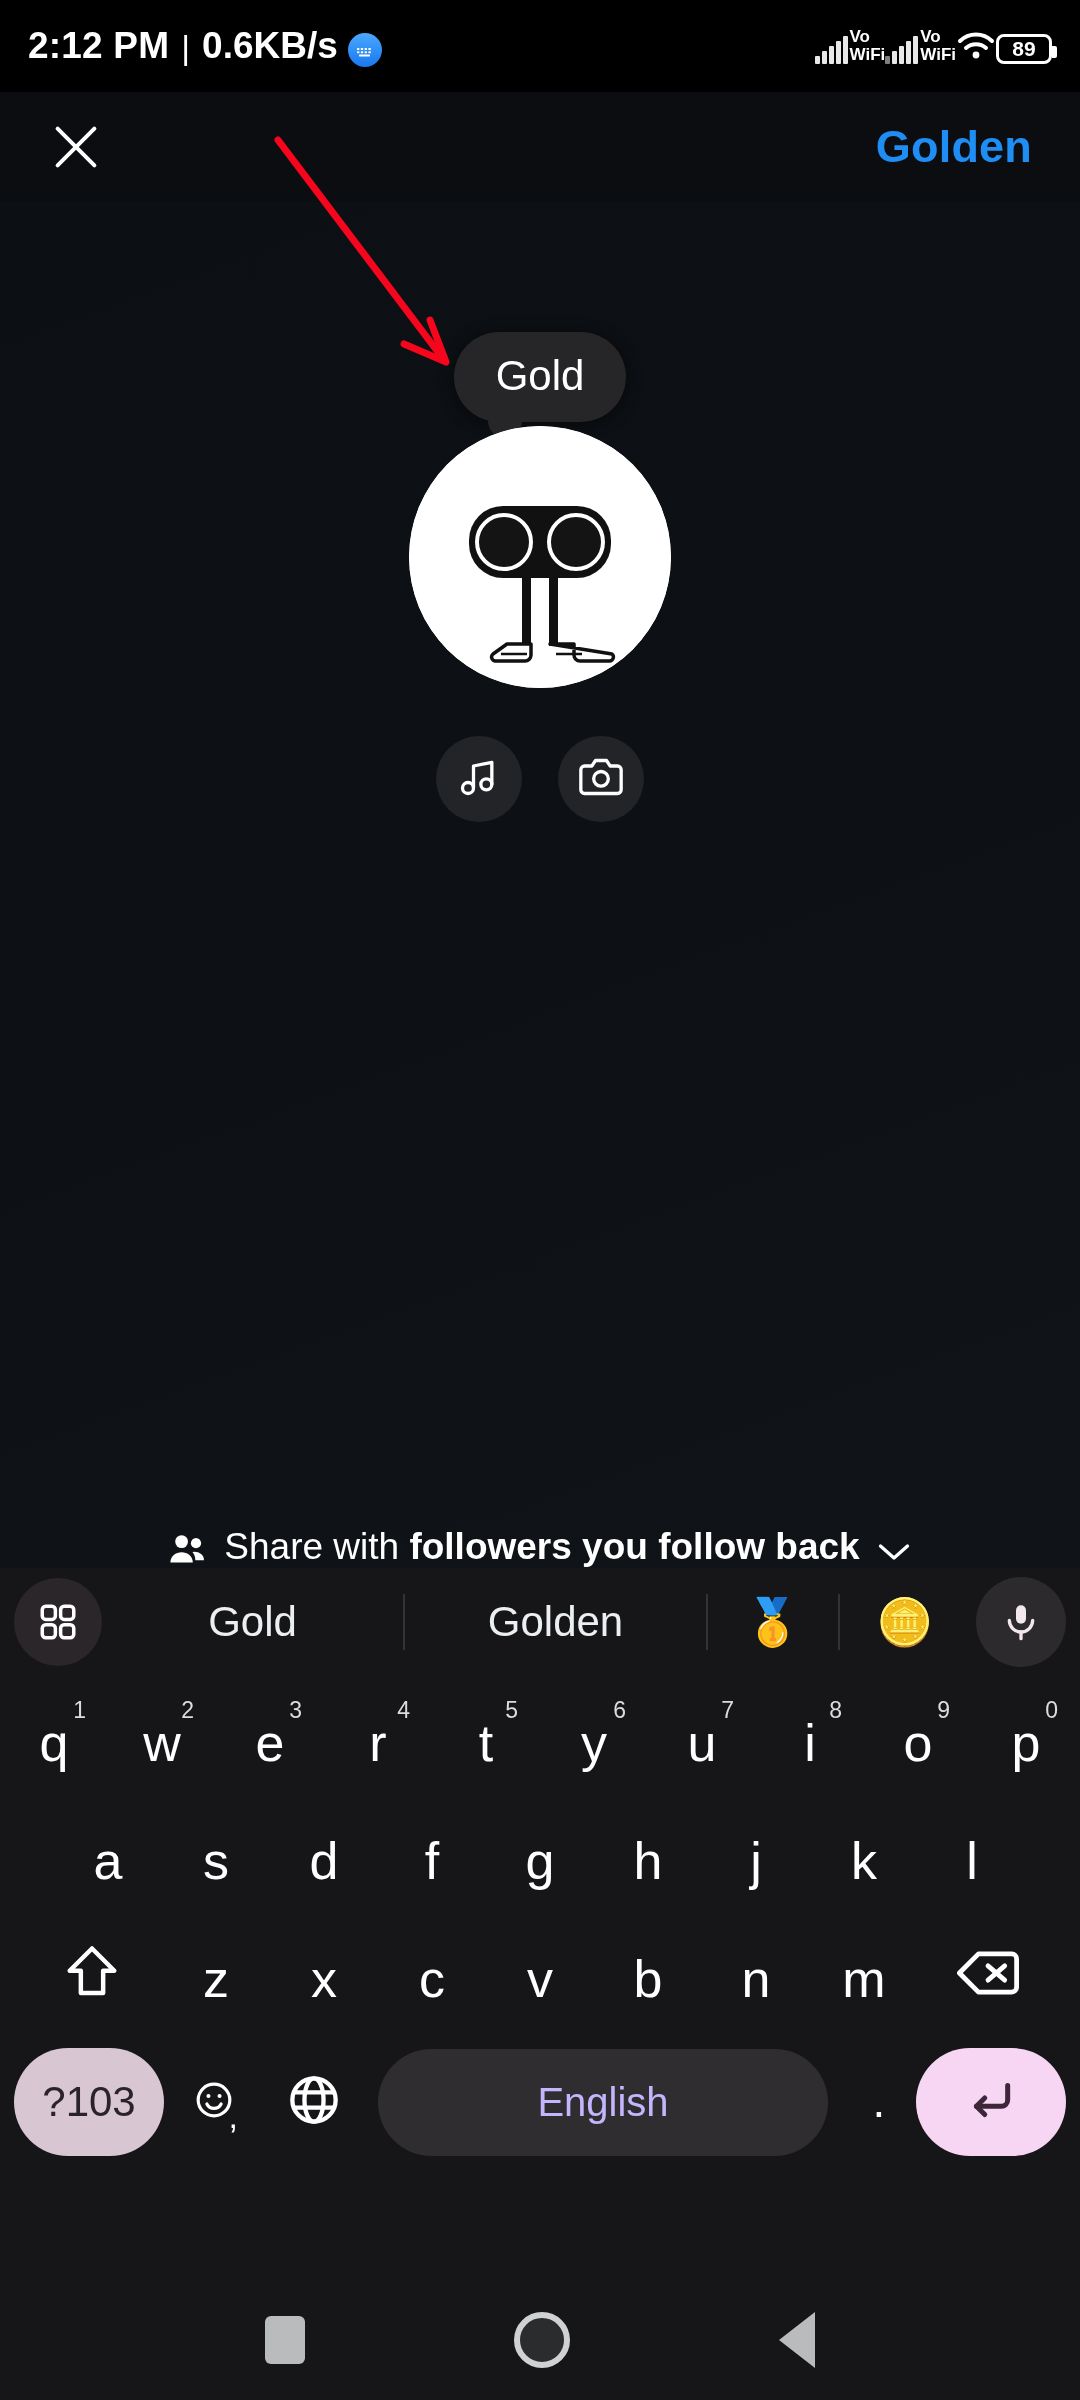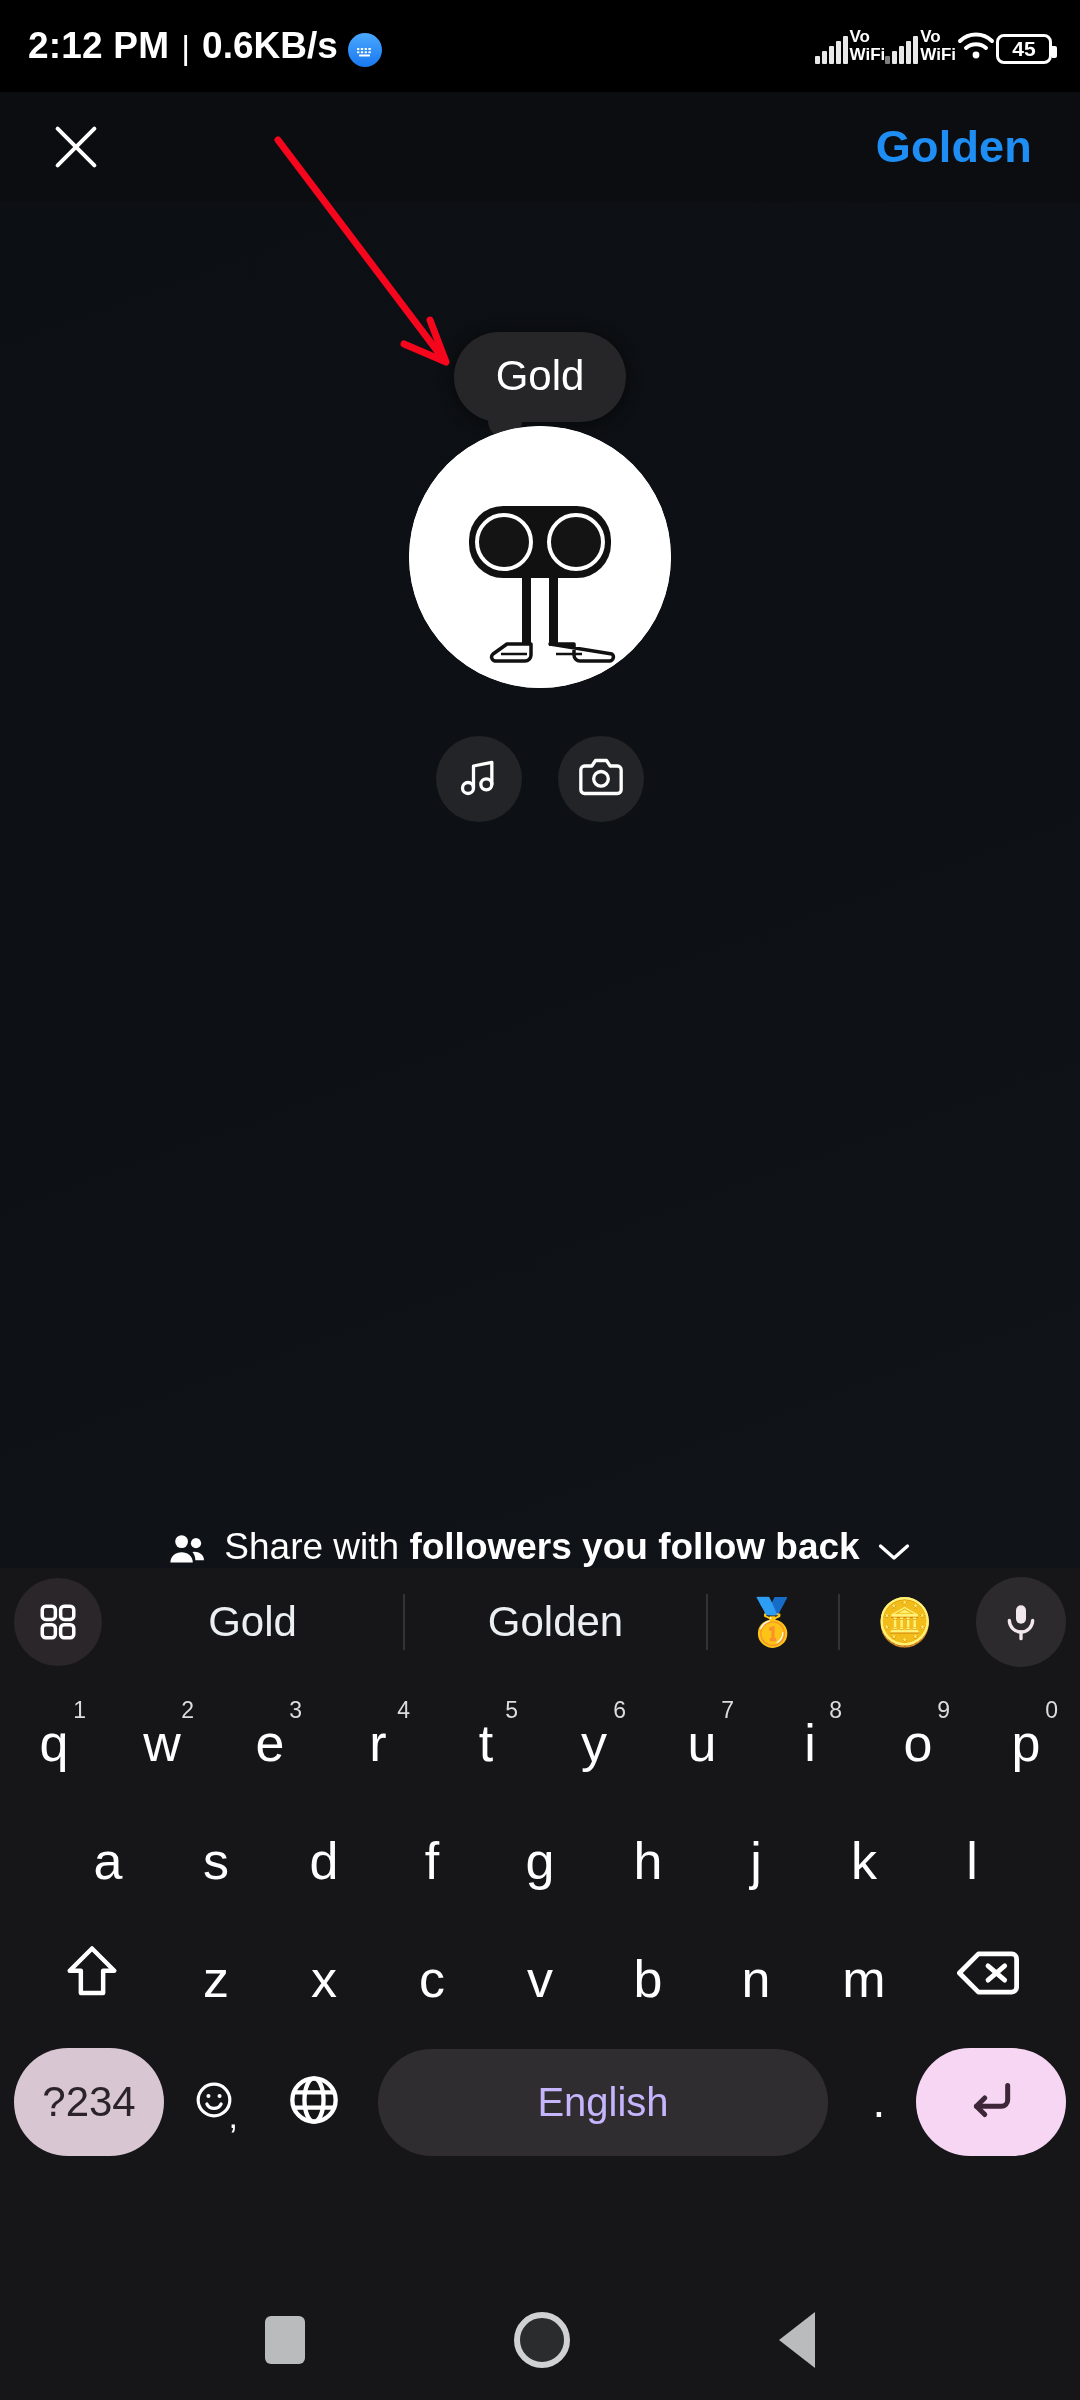--- a/index.html
+++ b/index.html
@@ -234,21 +234,21 @@
       <span>
         <svg width="40" height="30" viewBox="0 0 40 30">
             <g fill="none" stroke="#fff" stroke-width="4" stroke-linecap="round">
           <path d="M4 11 A23 23 0 0 1 36 11"></path>
               <path d="M10 18 A15 15 0 0 1 30 18"></path>
         </g>
             <circle cx="20" cy="25" r="3.4" fill="#fff"></circle>
           </svg>
       </span>
       <span class="battery">
-        <span>45</span>
+        <span>89</span>
       </span>
     </div>
   </div>
 
   <div class="topbar">
     <div class="close-x"></div>
     <div class="share-btn">Golden</div>
   </div>
 
   <div class="canvas">
@@ -422,21 +422,21 @@
           <span>
             <svg width="62" height="50" viewBox="0 0 26 20" fill="none" stroke="#fff" stroke-width="2" stroke-linecap="round" stroke-linejoin="round">
               <path d="M9 2 H23 a2 2 0 0 1 2 2 v12 a2 2 0 0 1 -2 2 H9 L1 10 Z"></path>
               <path d="M13 7 l7 6 M20 7 l-7 6"></path>
             </svg>
           </span>
         </div>
       </div>
 
       <div class="kb-row r4">
-        <div class="k-num">?234</div>
+        <div class="k-num">?103</div>
         <div class="k-emoji">
           <span>
             <svg width="38" height="38" viewBox="0 0 24 24" fill="none" stroke="#fff" stroke-width="2">
               <circle cx="12" cy="12" r="10"></circle>
                 <circle cx="8.5" cy="9.5" r="1.3" fill="#fff" stroke="none"></circle>
               <circle cx="15.5" cy="9.5" r="1.3" fill="#fff" stroke="none"></circle>
               <path d="M7.5 14.5 a5 5 0 0 0 9 0" stroke-linecap="round"></path>
             </svg>
           </span>
           <span class="comma">,</span>

